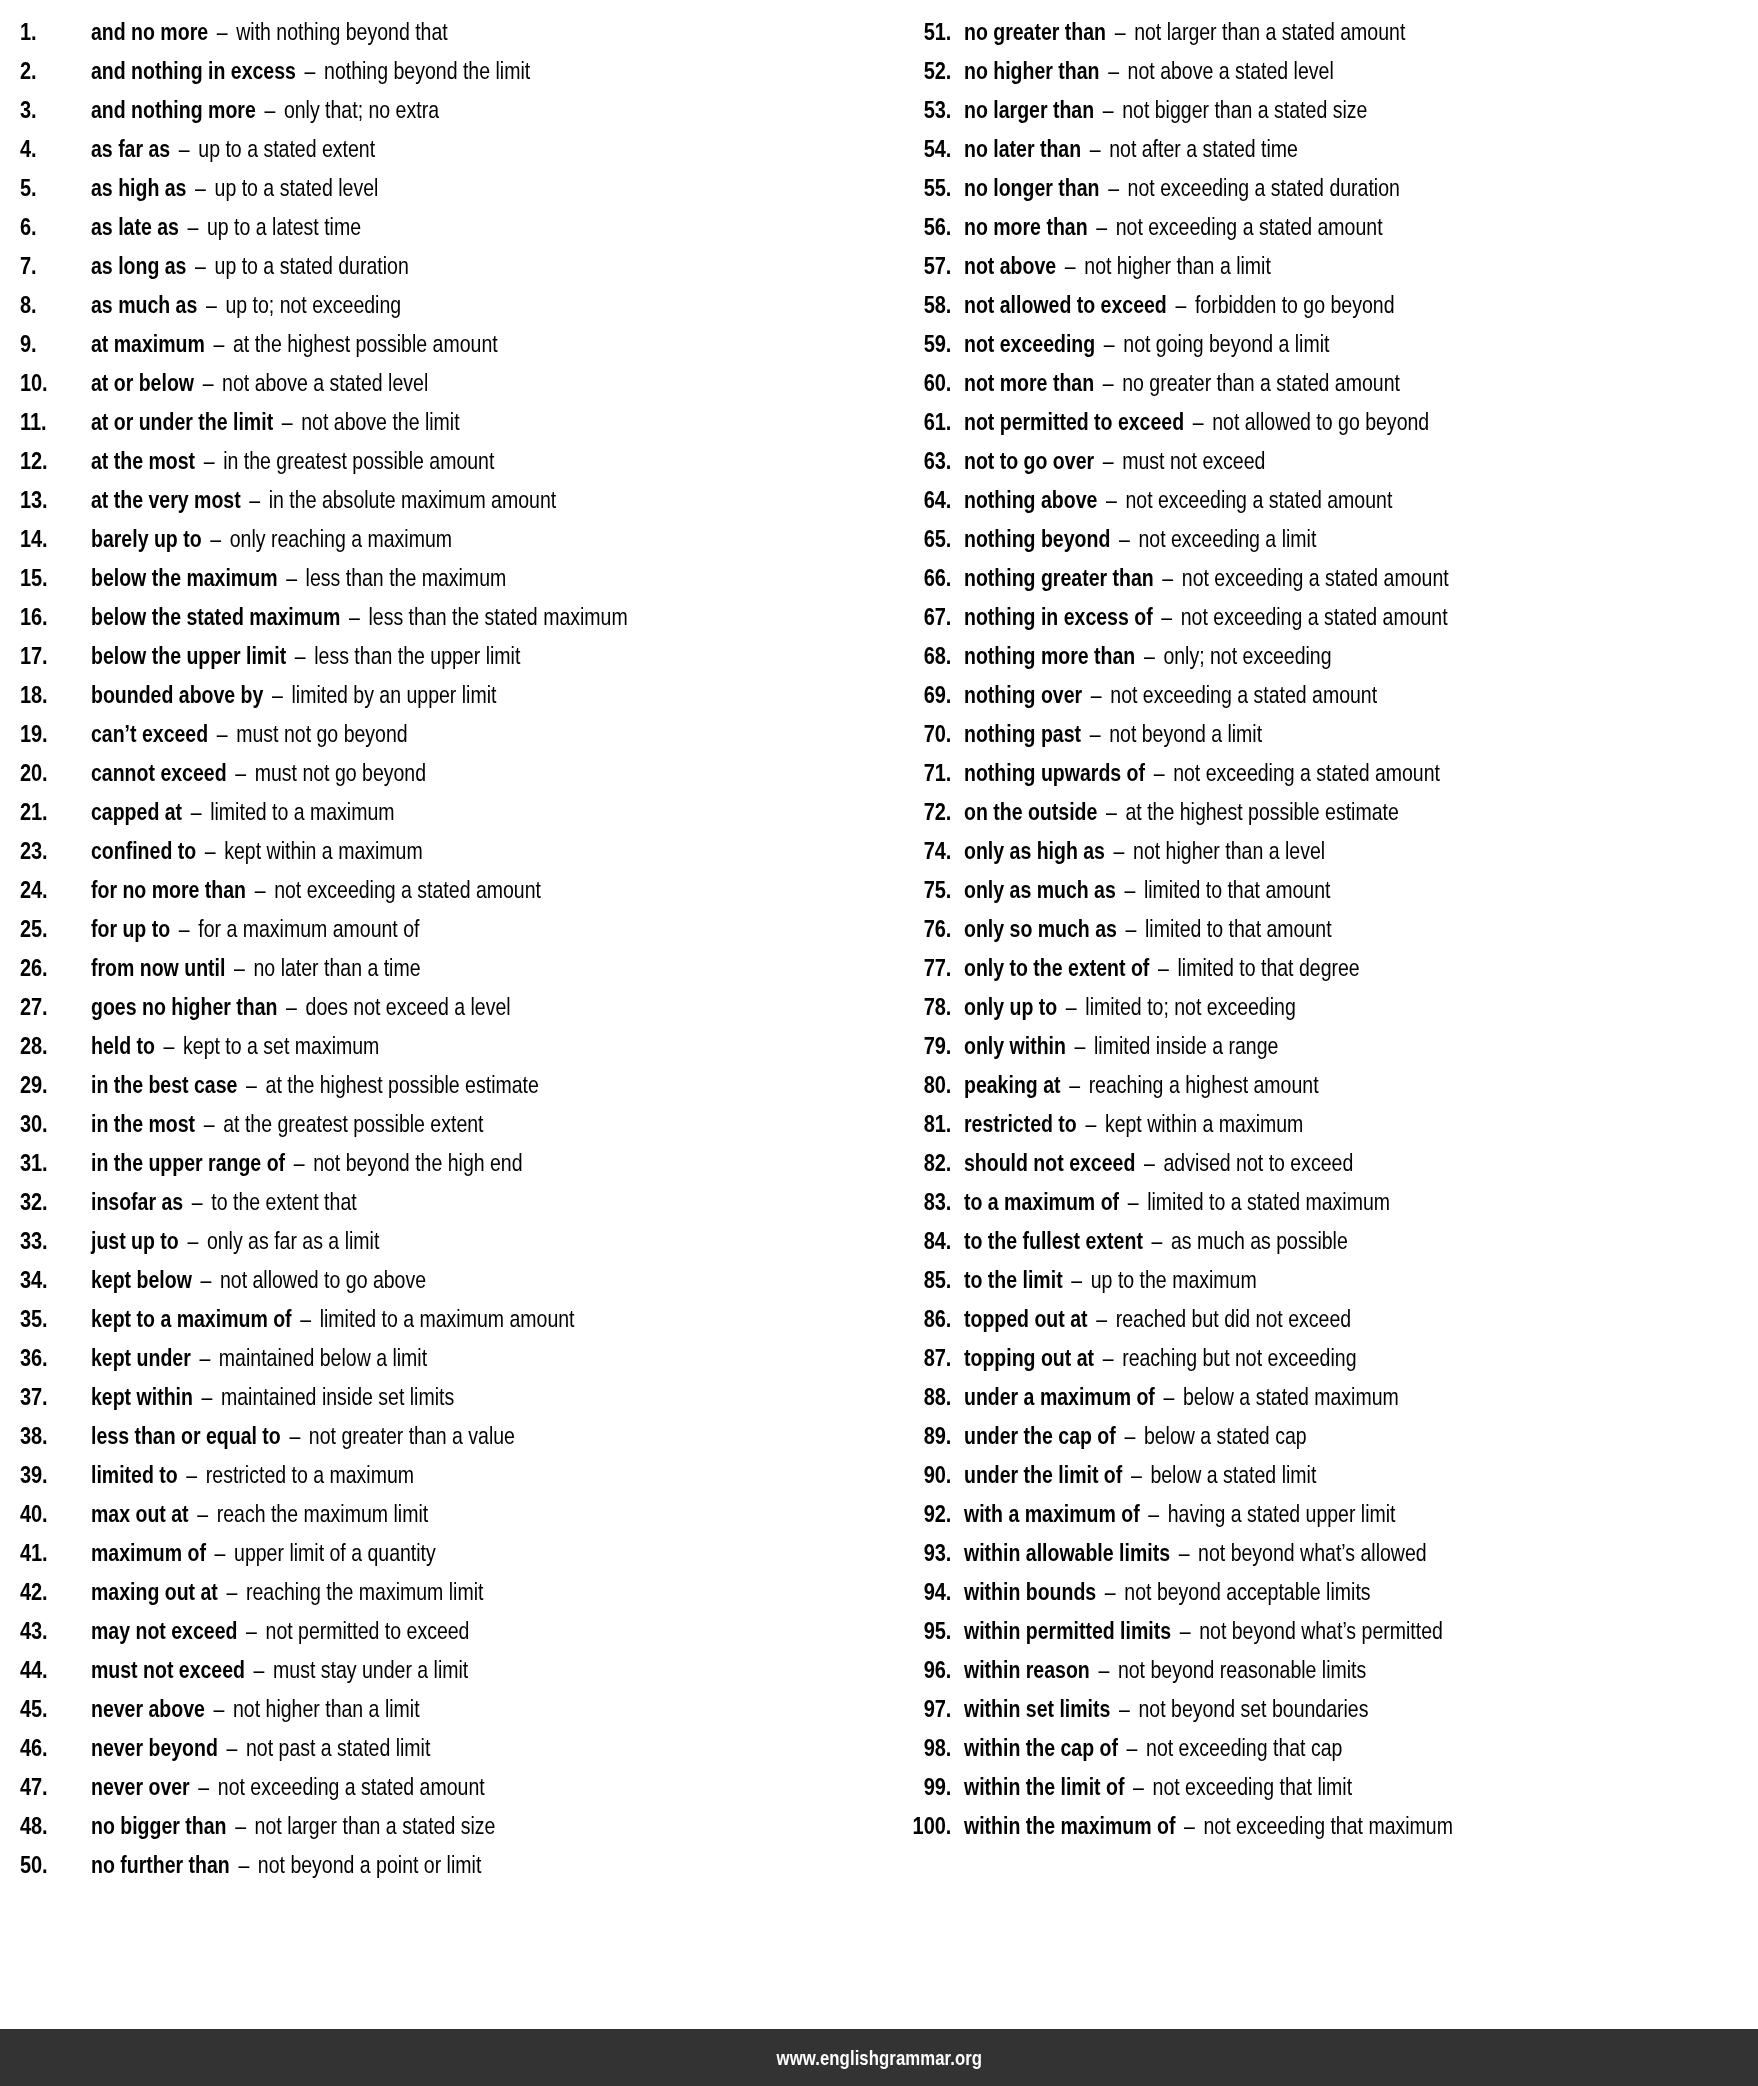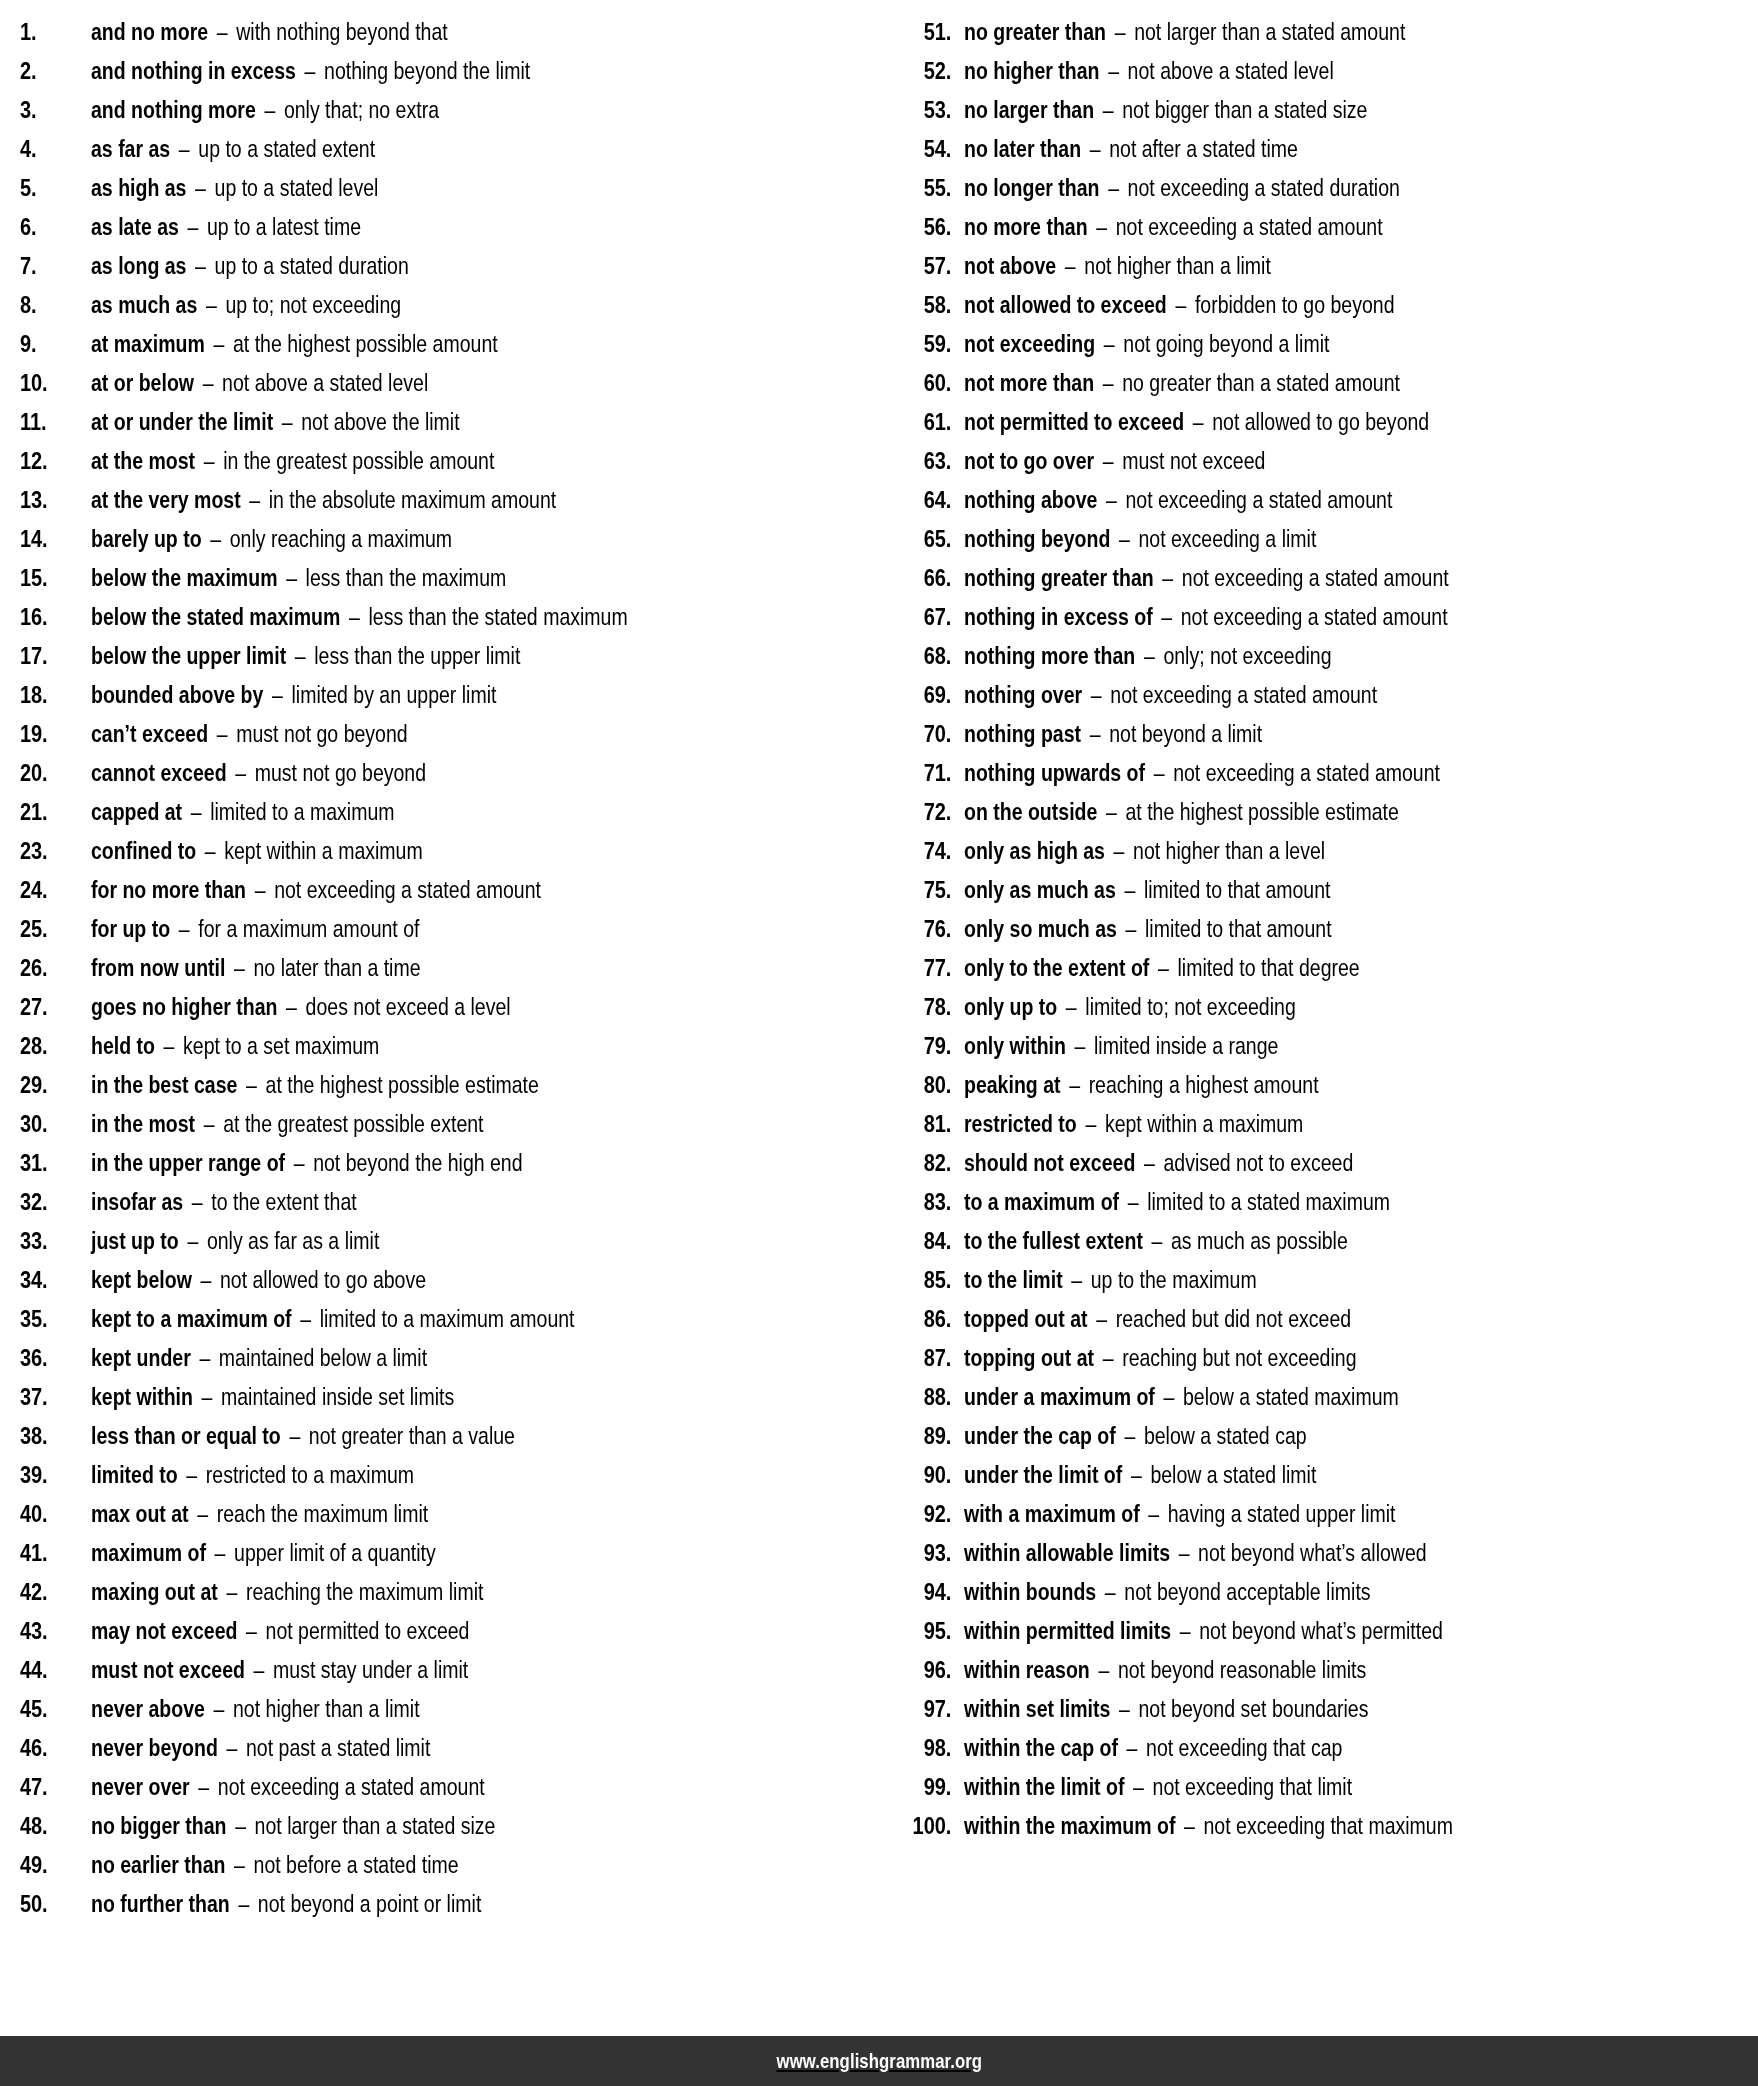--- a/index.html
+++ b/index.html
@@ -64,26 +64,25 @@
     transform-origin: left center;
     font-size: 24.4px;
     white-space: nowrap;
   }
   .textwrap b { font-weight: bold; }
   .textwrap span.sep { font-weight: normal; }
   .textwrap span.d { font-weight: normal; }
 
   .footer {
     flex: 0 0 auto;
-    height: 51px;
+    height: 58px;
     background: #333333;
     display: flex;
     align-items: center;
     justify-content: center;
-    text-decoration: underline;
   }
   .footer-text {
     color: #ffffff;
     font-size: 20.4px;
     font-weight: bold;
     transform: scaleX(0.82);
     letter-spacing: 0.1px;
   }
 </style>
 </head>
@@ -275,24 +274,20 @@
         </div>
         <div class="list-item">
           <span class="num">47.</span>
           <span class="textwrap"><b>never over</b> <span class="sep" style="padding: 0px 4px;">–</span> <span class="d">not exceeding a stated amount</span></span>
         </div>
         <div class="list-item">
           <span class="num">48.</span>
           <span class="textwrap"><b>no bigger than</b> <span class="sep" style="padding: 0px 4px;">–</span> <span class="d">not larger than a stated size</span></span>
         </div>
         <div class="list-item">
-          <span class="num">49.</span>
-          <span class="textwrap"><b>no earlier than</b> <span class="sep" style="padding: 0px 4px;">–</span> <span class="d">not before a stated time</span></span>
-        </div>
-        <div class="list-item">
           <span class="num">50.</span>
           <span class="textwrap"><b>no further than</b> <span class="sep" style="padding: 0px 4px;">–</span> <span class="d">not beyond a point or limit</span></span>
         </div>
       </div>
     <div class="column right" id="right-column">
         <div class="list-item">
           <span class="num">51.</span>
           <span class="textwrap"><b>no greater than</b> <span class="sep" style="padding: 0px 4px;">–</span> <span class="d">not larger than a stated amount</span></span>
         </div>
         <div class="list-item">

